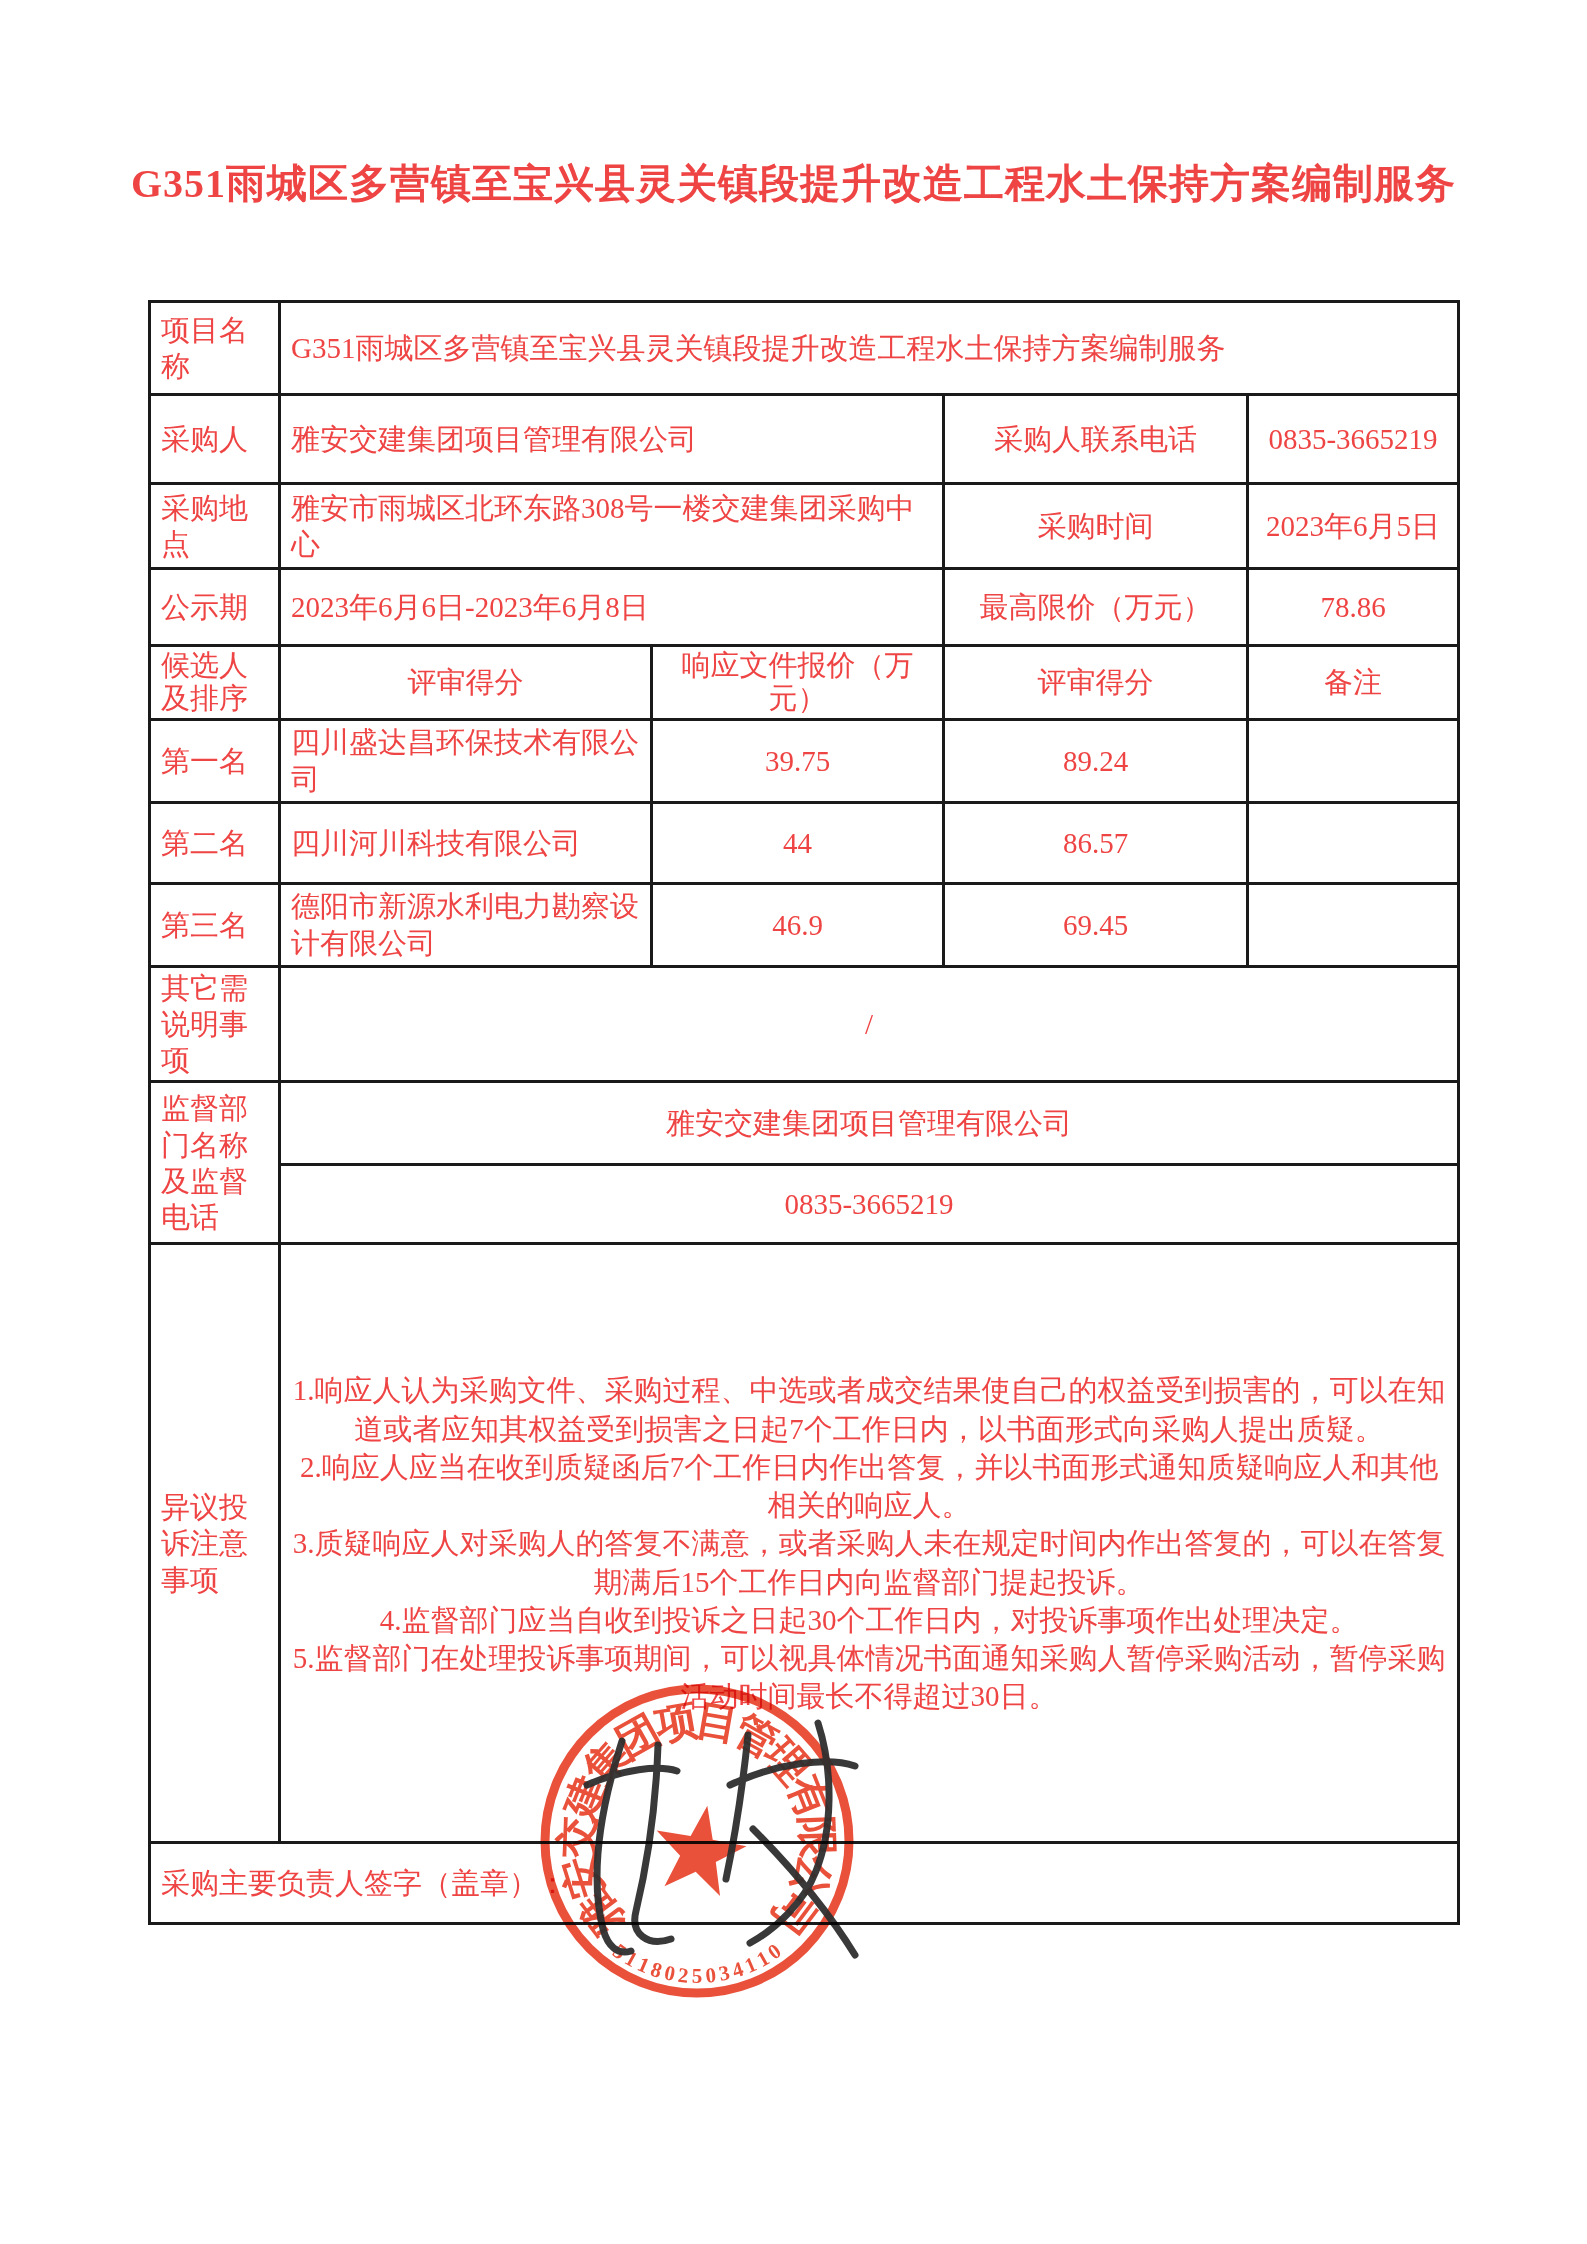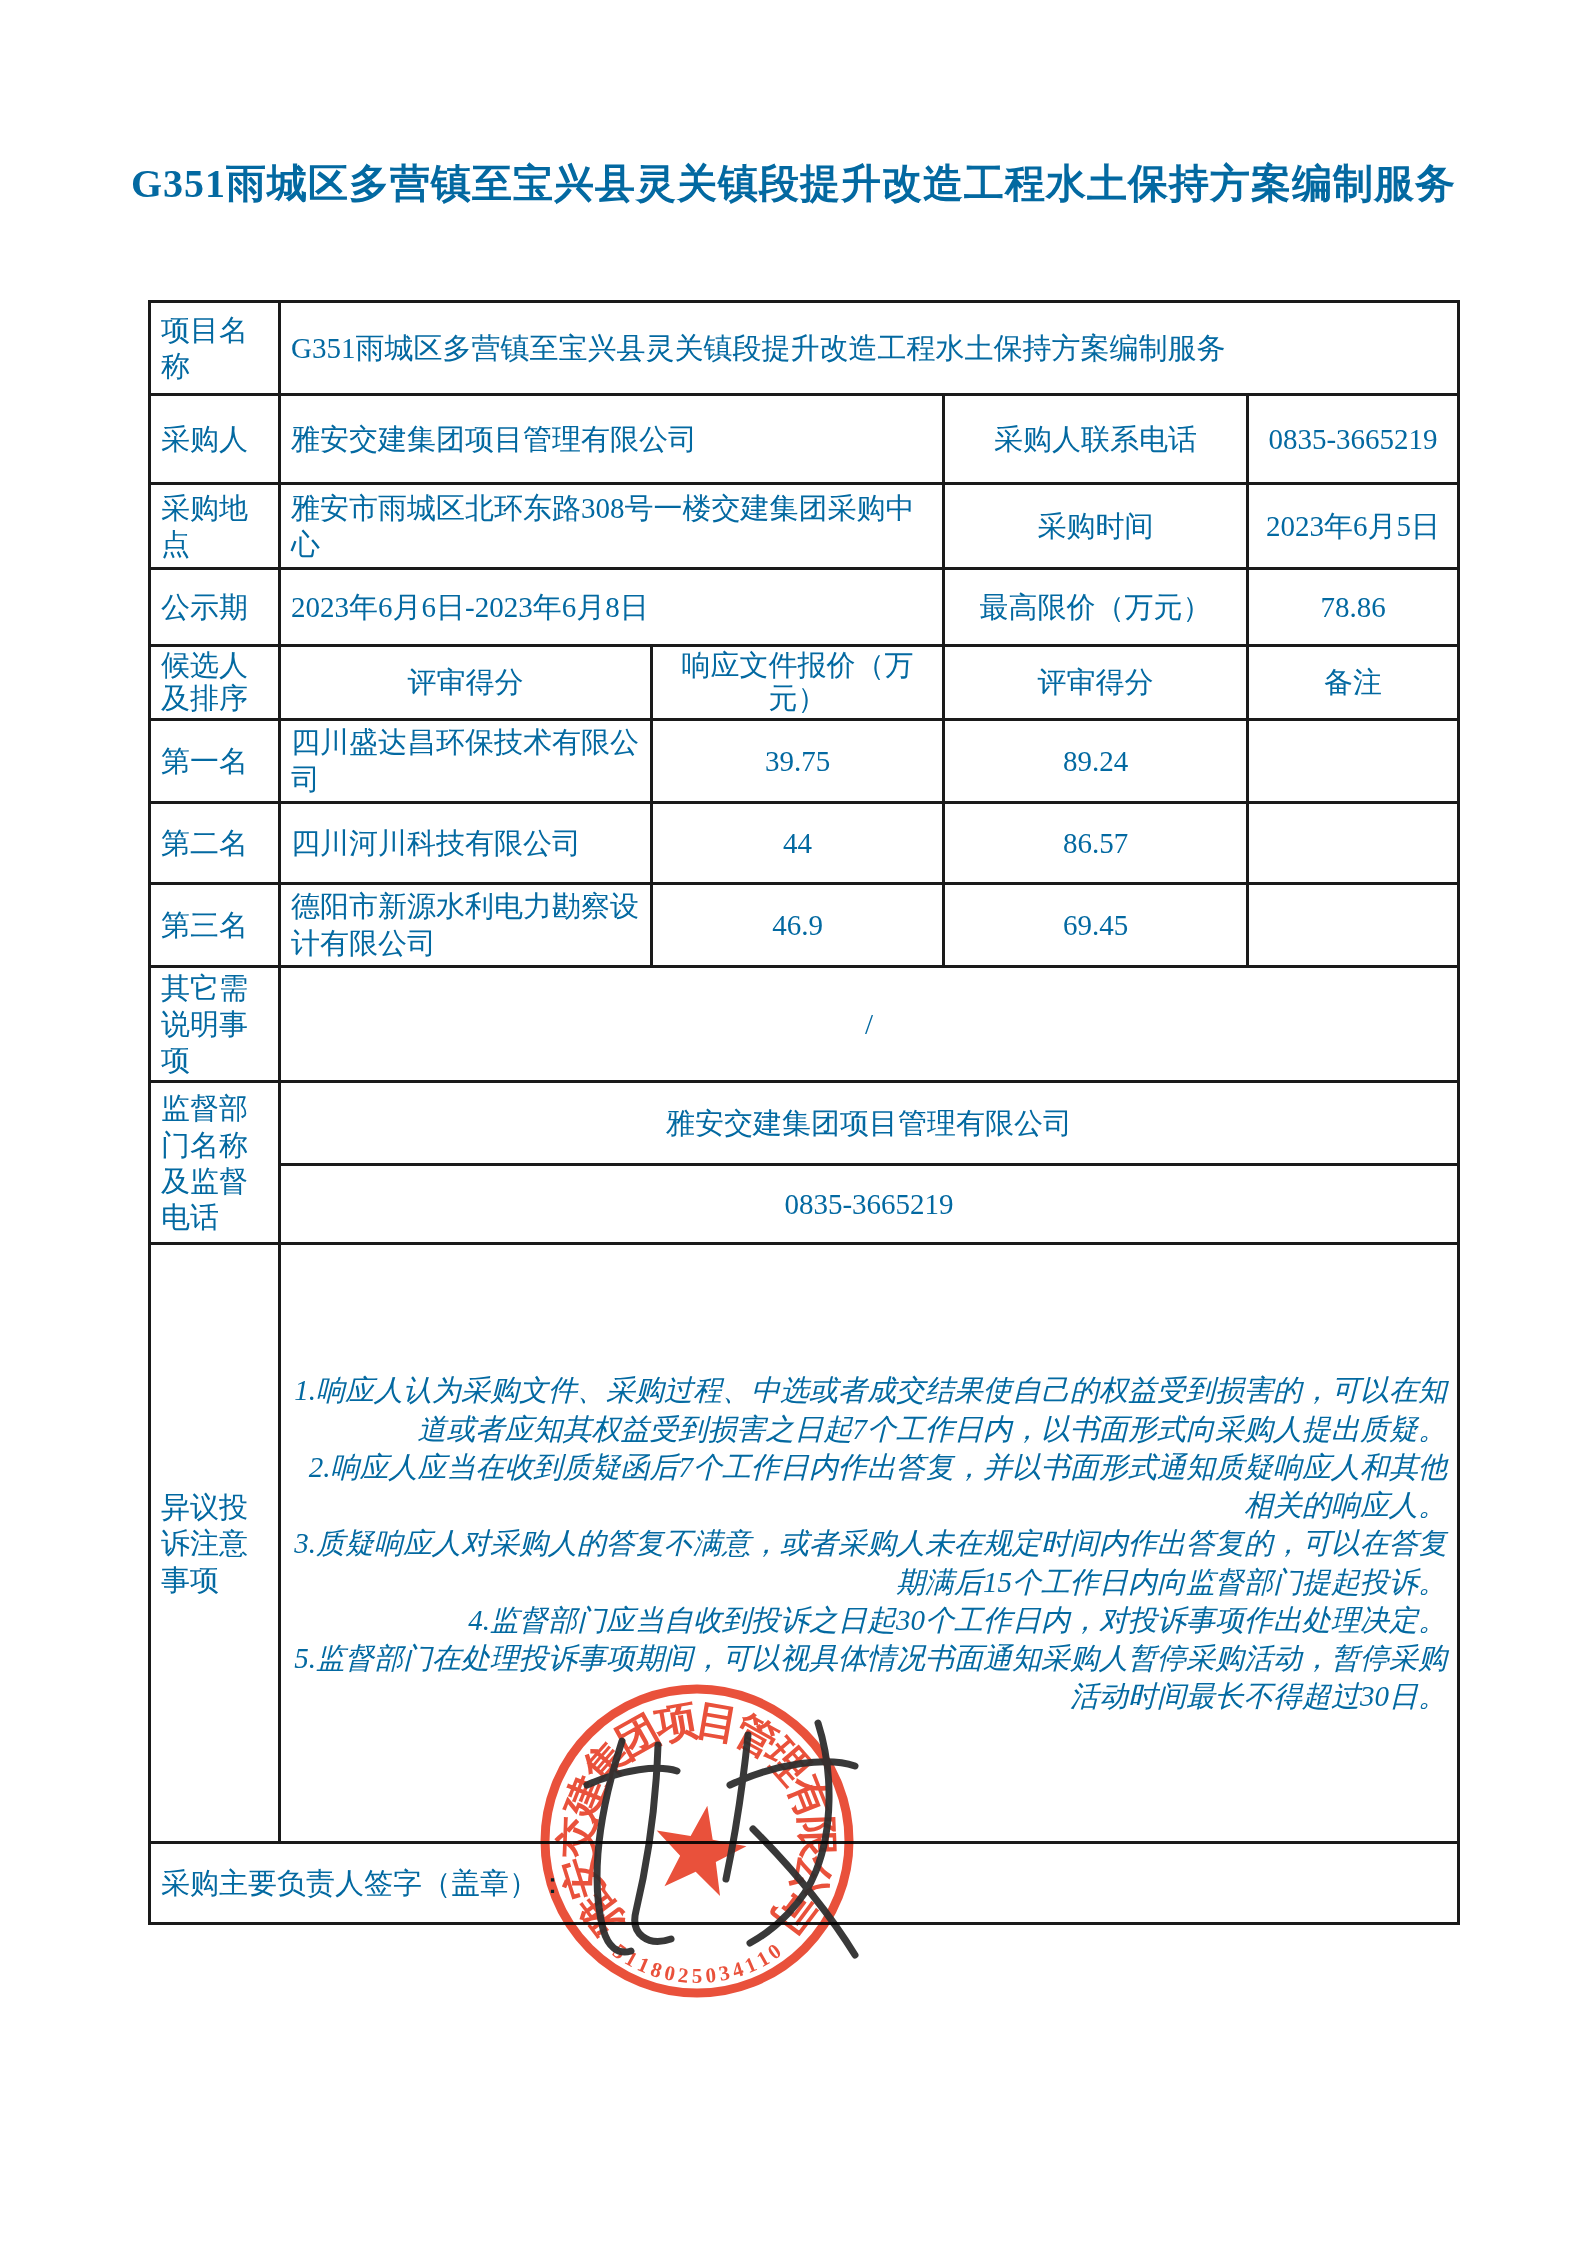--- a/index.html
+++ b/index.html
@@ -1,33 +1,33 @@
 <!DOCTYPE html>
 <html><head>
 <meta charset="utf-8">
 <style>
   html,body{margin:0;padding:0;background:#e9e9e9;}
   .page{position:relative;width:1587px;height:2244px;background:#ffffff;overflow:hidden;
-        font-family:"Liberation Serif","DejaVu Serif",serif;color:#0369a1;}
+        font-family:"Liberation Serif","DejaVu Serif",serif;color:#ef4444;}
   .title{position:absolute;top:156px;left:0;width:100%;text-align:center;
          font-size:40px;font-weight:bold;line-height:1.4;letter-spacing:1px;}
   table.doc{position:absolute;left:148px;top:300px;width:1309px;border-collapse:collapse;
             table-layout:fixed;font-size:29px;}
   table.doc td{border:3px solid #1a1a1a;padding:2px 10px;vertical-align:middle;
                line-height:1.25;overflow:hidden;word-break:break-all;}
   td.lab{padding:2px 6px;text-align:left;}
   .ctr{text-align:center;}
   .lft{text-align:left;}
   tr.hA td{height:86px;} tr.hB td{height:82px;} tr.hC td{height:78px;}
   tr.hD td{height:70px;}
   tr.hE td{height:64px;line-height:1.15;}
   tr.hF td{height:76px;} tr.hG td{height:74px;} tr.hH td{height:76px;}
   tr.hI td{height:72px;} tr.hJ1 td{height:76px;} tr.hJ2 td{height:72px;}
   tr.hK td{height:592px;} tr.hL td{height:74px;}
-  .objection p{margin:0;line-height:1.32;text-align:right;font-style:italic;}
+  .objection p{margin:0;line-height:1.32;text-align:center;}
   .sig-label{padding-left:2px;}
   
   .stamp{position:absolute;left:517px;top:1663px;width:368px;height:368px;
          mix-blend-mode:multiply;opacity:.93;}
   .stamp text{font-family:"Liberation Serif","DejaVu Serif",serif;font-weight:bold;}
   .arc-char{font-size:42px;}
   .arc-digit{font-size:21px;}
 </style>
 </head>
 <body>

